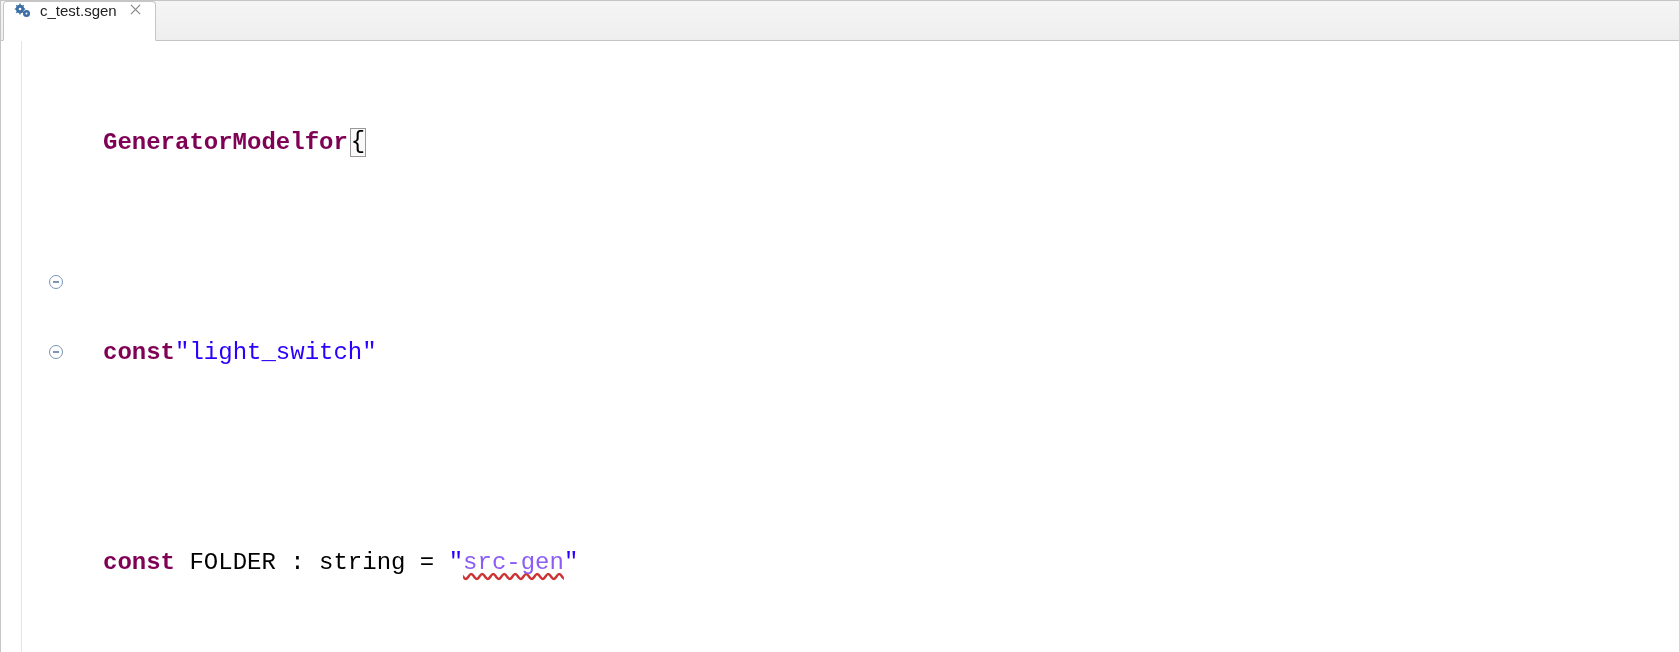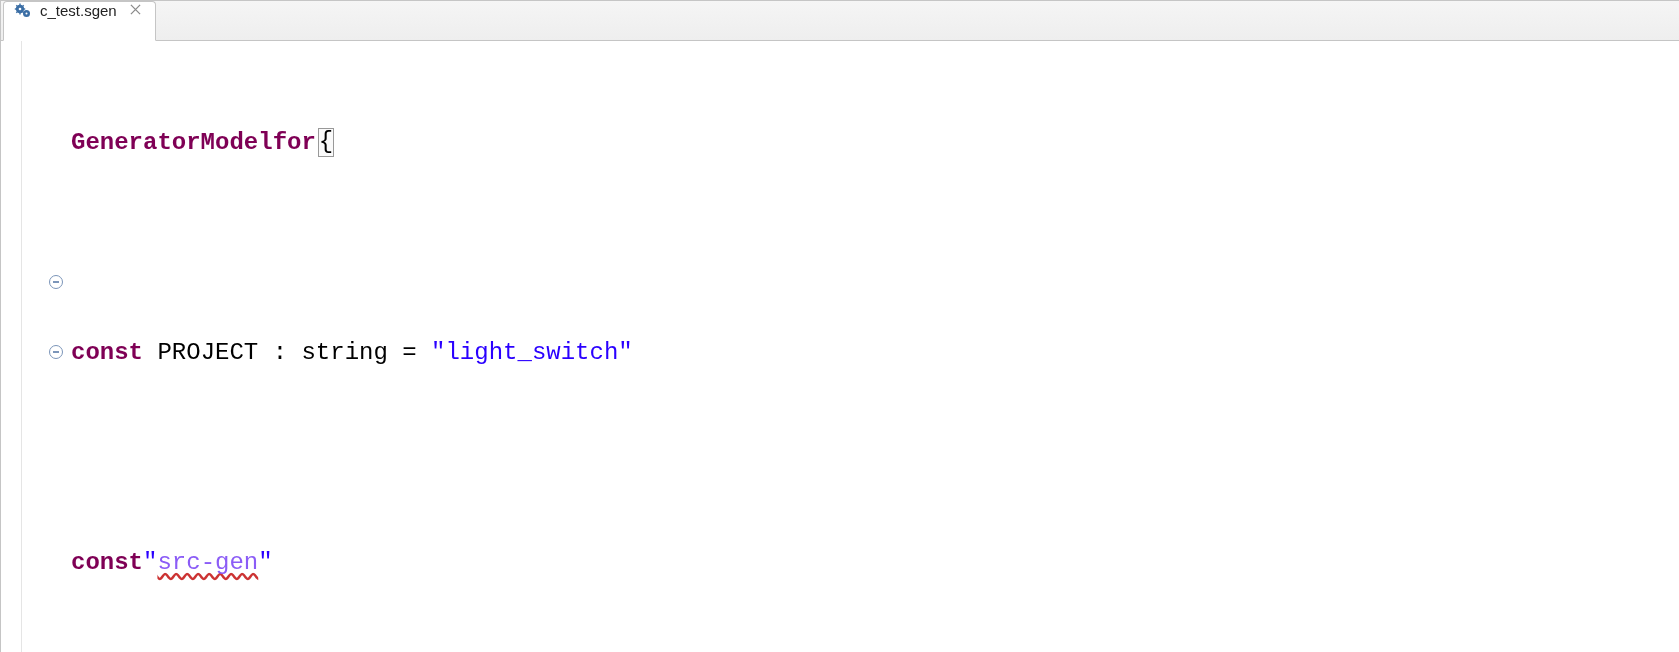--- a/index.html
+++ b/index.html
@@ -49,20 +49,21 @@
       height: 14px;
       display: flex;
       align-items: center;
       justify-content: center;
       color: #888;
       margin-left: 4px;
     }
     .editor-wrap {
       display: flex;
       height: calc(100% - 40px);
+      gap: 32px;
     }
     .gutter {
       width: 64px;
       background: #ffffff;
       border-right: 0;
       position: relative;
       flex-shrink: 0;
     }
     .gutter-inner {
       width: 26px;
@@ -164,23 +165,23 @@
 <div class="editor-wrap">
   <div class="gutter">
     <div class="gutter-sep"></div>
     <div class="gutter-inner"></div>
     <div class="fold" style="top:234px"></div>
     <div class="fold" style="top:304px"></div>
   </div>
   <div class="code">
     <div class="code-line"><span class="kw">GeneratorModel</span> <span class="kw">for</span><span class="boxed">{</span></div>
     <div class="code-line"></div>
-    <div class="code-line">    <span class="kw">const</span><span> PROJECT : string = </span><span class="str">"light_switch"</span></div>
+    <div class="code-line">    <span class="kw">const</span><span class="str">"light_switch"</span></div>
     <div class="code-line"></div>
-    <div class="code-line">    <span class="kw">const</span><span class="str">"</span><span class="str sq">src-gen</span><span class="str">"</span></div>
+    <div class="code-line">    <span class="kw">const</span><span> FOLDER : string = </span><span class="str">"</span><span class="str sq">src-gen</span><span class="str">"</span></div>
     <div class="code-line"></div>
     
     
     
     
     
     
     
     
     

